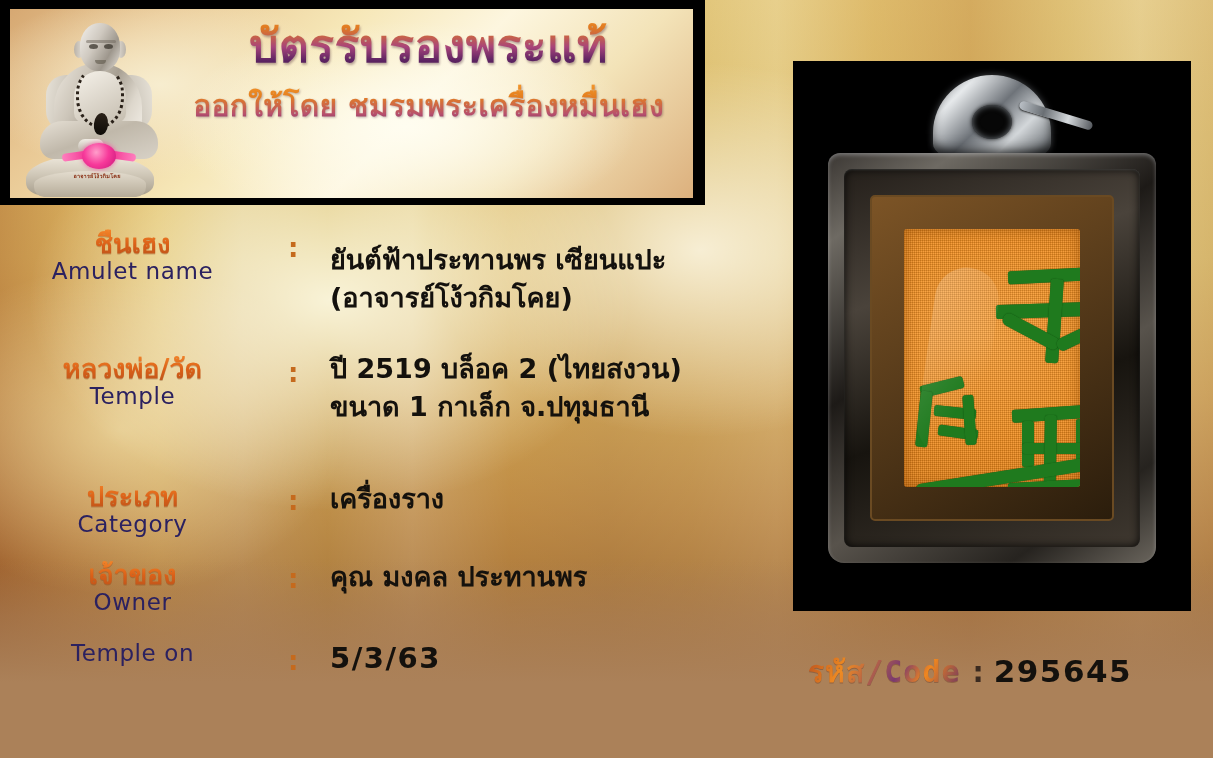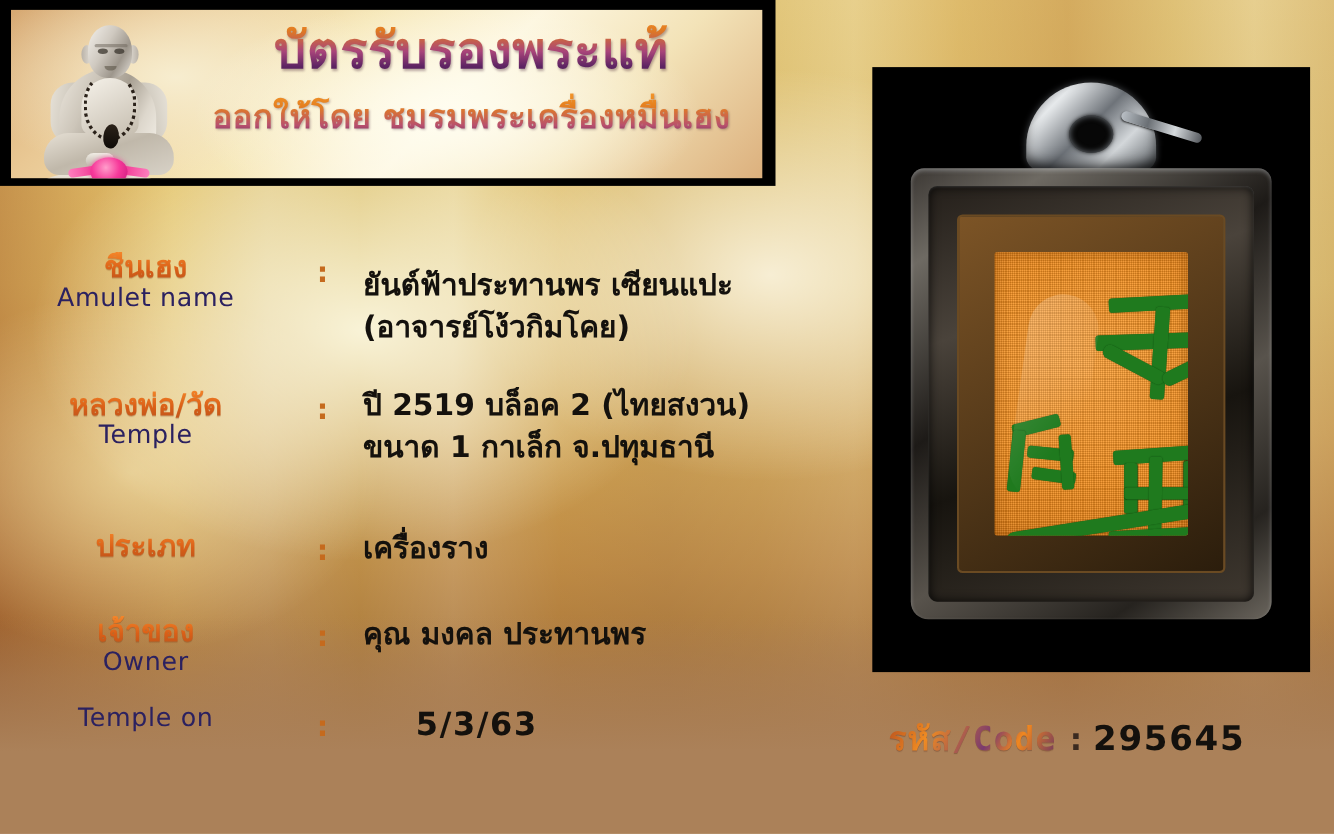--- a/index.html
+++ b/index.html
@@ -31,21 +31,21 @@
   }
   
   #bottom-wash{
     position:absolute; left:0; right:0; top:560px; height:198px;
     background:linear-gradient(180deg, rgba(172,129,89,0) 0%, rgba(172,129,89,.55) 28%, #ab8159 62%, #ab8159 100%);
     pointer-events:none;
   }
 
   
   #header-banner{
-    position:absolute; left:0; top:0; width:705px; height:169px;
+    position:absolute; left:0; top:0; width:705px; height:205px;
     background:#000; padding:9px 12px 7px 10px;
   }
   #header-inner{
     position:relative; width:100%; height:100%;
     background:
       radial-gradient(ellipse 330px 150px at 58% 62%, #fffdf0 0%, rgba(255,253,240,0) 70%),
       radial-gradient(ellipse 260px 130px at 22% 40%, #f7edcf 0%, rgba(247,237,207,0) 72%),
       linear-gradient(135deg,#d6a872 0%,#e9c894 18%,#f6e7b7 40%,#fdf6df 58%,#f3e3b8 76%,#dcb07d 100%);
     overflow:hidden;
   }
@@ -268,21 +268,21 @@
   #row-name .colon     { top:8px; }
   #row-temple .colon   { top:8px; }
   #row-category .colon { top:6px; }
   #row-owner .colon    { top:6px; }
   #row-issued .colon   { top:8px; }
 
   #row-name .value-cell     { top:16px; }
   #row-temple .value-cell   { top:0px; }
   #row-category .value-cell { top:0px; }
   #row-owner .value-cell    { top:0px; }
-  #row-issued .value-cell   { top:0px;margin-left:48px; }
+  #row-issued .value-cell   { top:0px; }
 
   
   #code-line{
     position:absolute; left:808px; top:648px; display:flex; align-items:baseline; gap:0px;
   }
   #code-label{
     font-size:30px; font-weight:bold; letter-spacing:1px;
     font-family:"DejaVu Sans Mono","Liberation Mono",monospace;
     background:linear-gradient(120deg,#b34a1e 0%,#ef8b22 26%,#7a3a6e 58%,#f0871f 74%,#5b2a6a 100%);
     -webkit-background-clip:text; background-clip:text;
@@ -398,20 +398,21 @@
       <div class="colon">:</div>
       <div class="value-cell">
         <div class="val">ปี 2519 บล็อค 2 (ไทยสงวน)</div>
         <div class="val">ขนาด 1 กาเล็ก จ.ปทุมธานี</div>
       </div>
     </div>
 
     <div class="row" id="row-category">
       <div class="label-cell">
         <div class="lab-th">ประเภท</div>
+        <div class="lab-en">Category</div>
       </div>
       <div class="colon">:</div>
       <div class="value-cell">
         <div class="val">เครื่องราง</div>
       </div>
     </div>
 
     <div class="row" id="row-owner">
       <div class="label-cell">
         <div class="lab-th">เจ้าของ</div>

